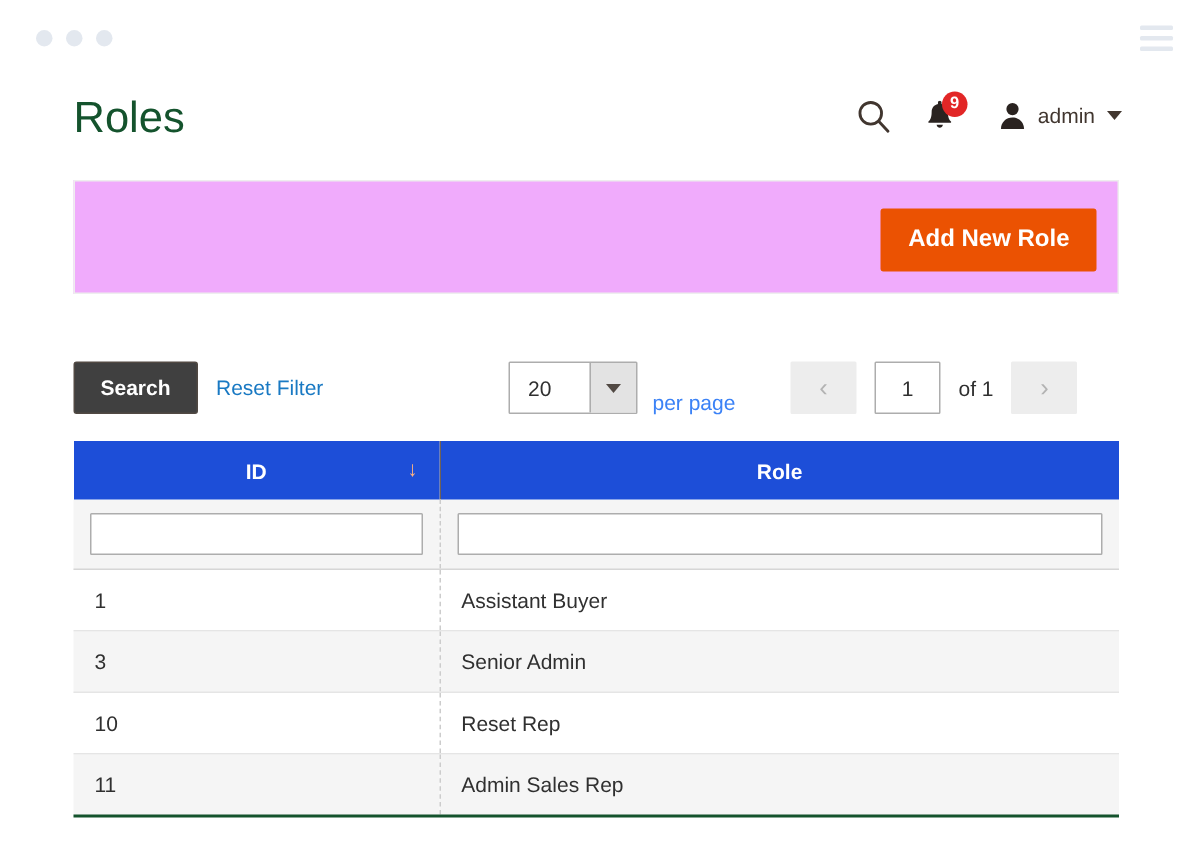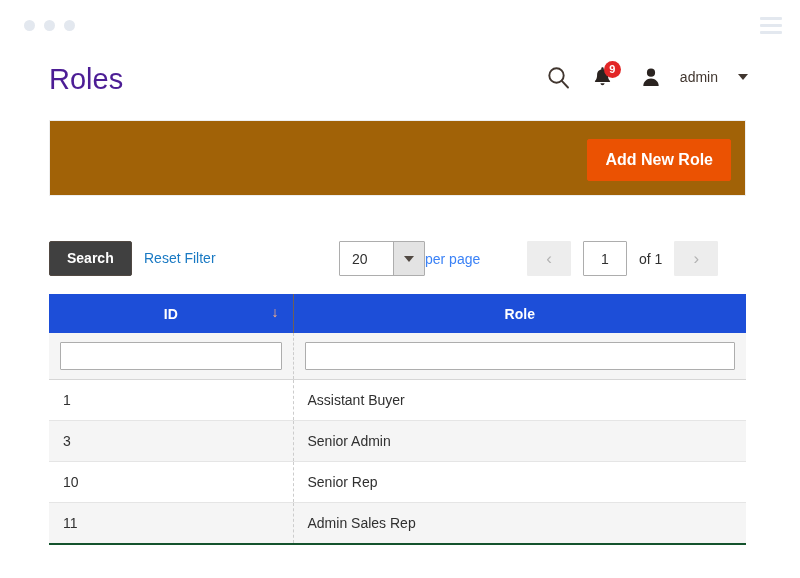--- a/index.html
+++ b/index.html
@@ -61,21 +61,21 @@
     left: 0;
     width: 800px;
     height: 66px;
   }
   .page-title {
     position: absolute;
     left: 49px;
     top: 15px;
     font-size: 29px;
     font-weight: 300;
-    color: #4c1d95;
+    color: #14532d;
     letter-spacing: 0px;
     line-height: 36px;
   }
   .header-actions {
     position: absolute;
     right: 52px;
     top: 18px;
     display: flex;
     align-items: center;
     gap: 22px;
@@ -102,21 +102,21 @@
     font-size: 11px;
     font-weight: bold;
     line-height: 17px;
     text-align: center;
     box-sizing: border-box;
     padding: 0 1px;
   }
   .user-menu {
     display: flex;
     align-items: center;
-    gap: 19px;
+    gap: 7px;
     cursor: pointer;
   }
   .user-name {
     font-size: 14px;
     color: #41362f;
   }
   .caret-down {
     width: 0; height: 0;
     border-left: 5px solid transparent;
     border-right: 5px solid transparent;
@@ -124,21 +124,21 @@
     margin-left: 1px;
   }
 
   
   .action-bar {
     position: absolute;
     left: 49px;
     top: 120px;
     width: 697px;
     height: 76px;
-    background: #a16207;
+    background: #f0abfc;
     border: 1px solid #eeeeee;
     box-sizing: border-box;
   }
   .btn-primary {
     position: absolute;
     right: 14px;
     top: 18px;
     background: #eb5202;
     color: #ffffff;
     border: 1px solid #eb5202;
@@ -181,21 +181,22 @@
     color: #1979c3;
     font-size: 14px;
     text-decoration: none;
     cursor: pointer;
   }
   .limiter {
     position: absolute;
     left: 290px;
     top: 0;
     display: flex;
-    align-items: center;
+    align-items: flex-end;
+    gap: 10px;
   }
   .select-box {
     position: relative;
     display: flex;
     width: 86px;
     height: 35px;
     border: 1px solid #adadad;
     background: #ffffff;
     box-sizing: border-box;
     border-radius: 1px;
@@ -437,20 +438,20 @@
     <tr class="odd">
       <td class="cell">1</td>
       <td class="cell">Assistant Buyer</td>
     </tr>
     <tr class="even">
       <td class="cell">3</td>
       <td class="cell">Senior Admin</td>
     </tr>
     <tr class="odd">
       <td class="cell">10</td>
-      <td class="cell">Senior Rep</td>
+      <td class="cell">Reset Rep</td>
     </tr>
     <tr class="even last">
       <td class="cell">11</td>
       <td class="cell">Admin Sales Rep</td>
     </tr>
   </tbody>
 </table>
 
 </body></html>

